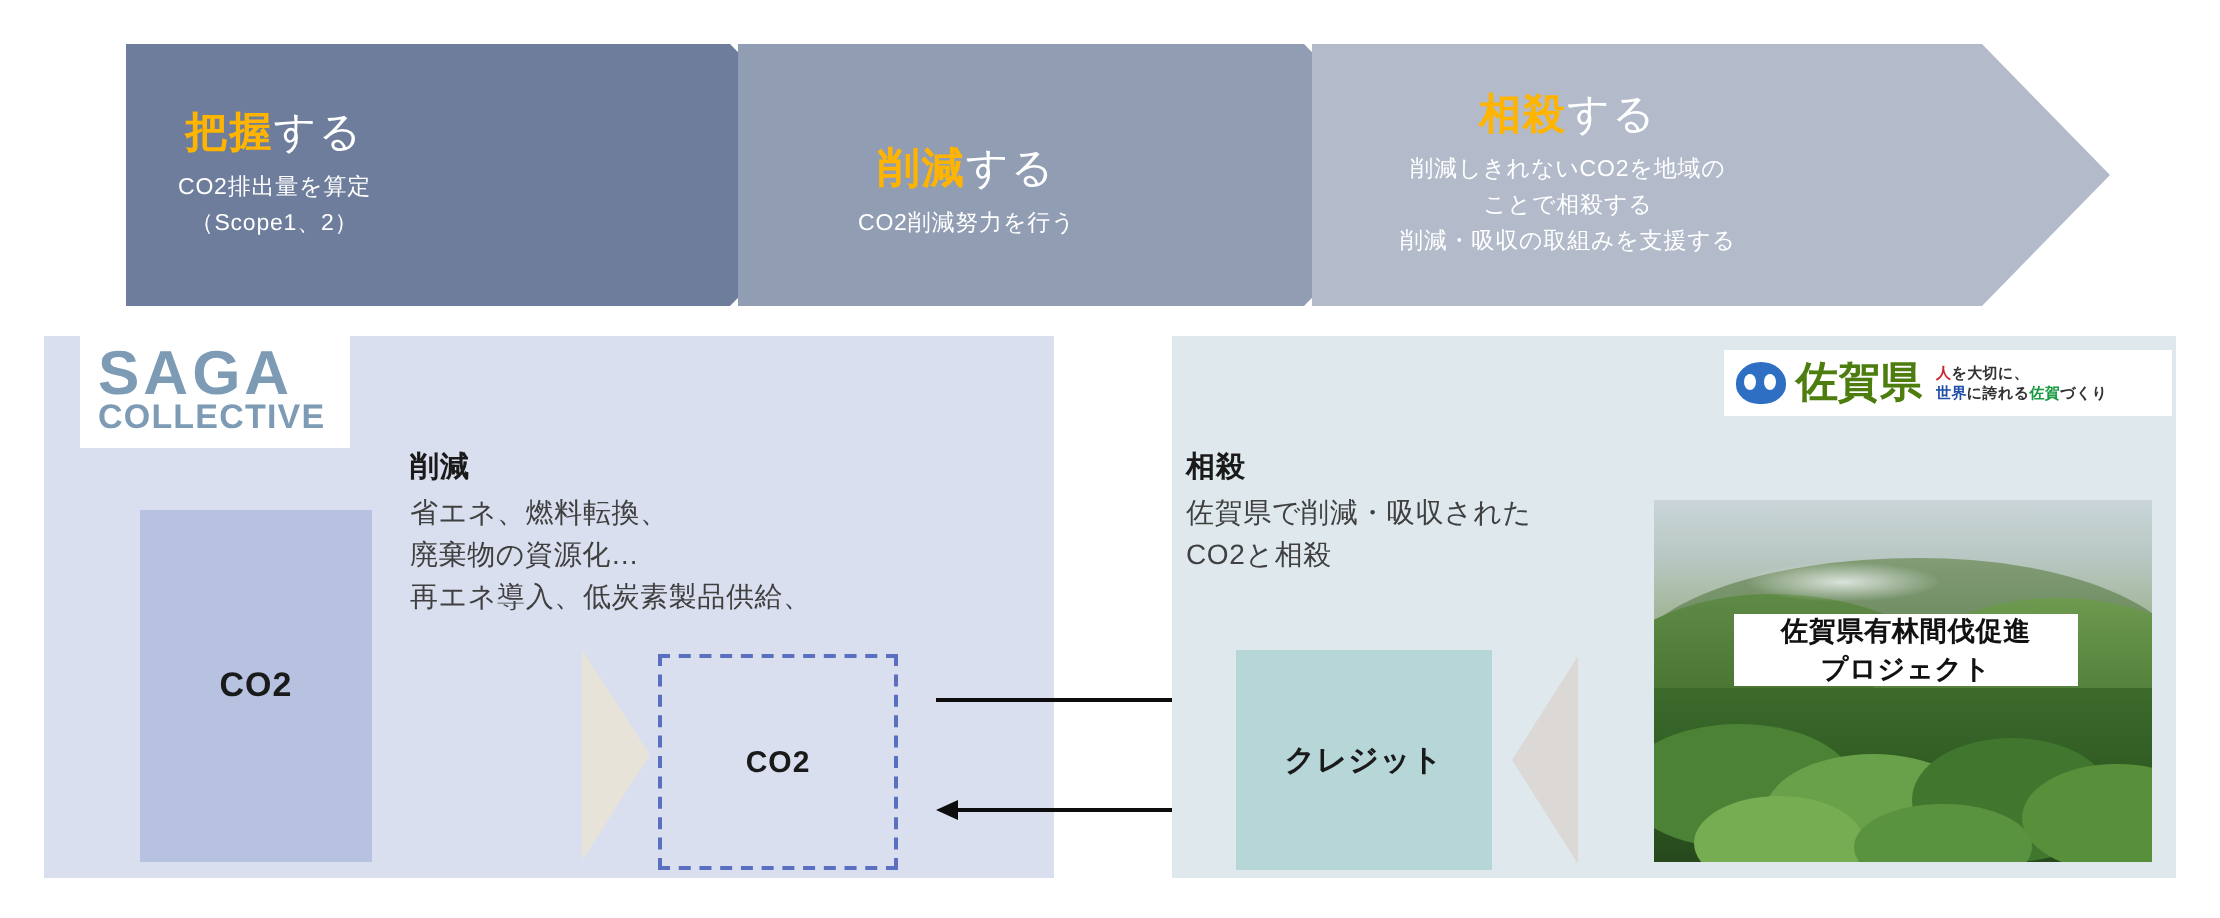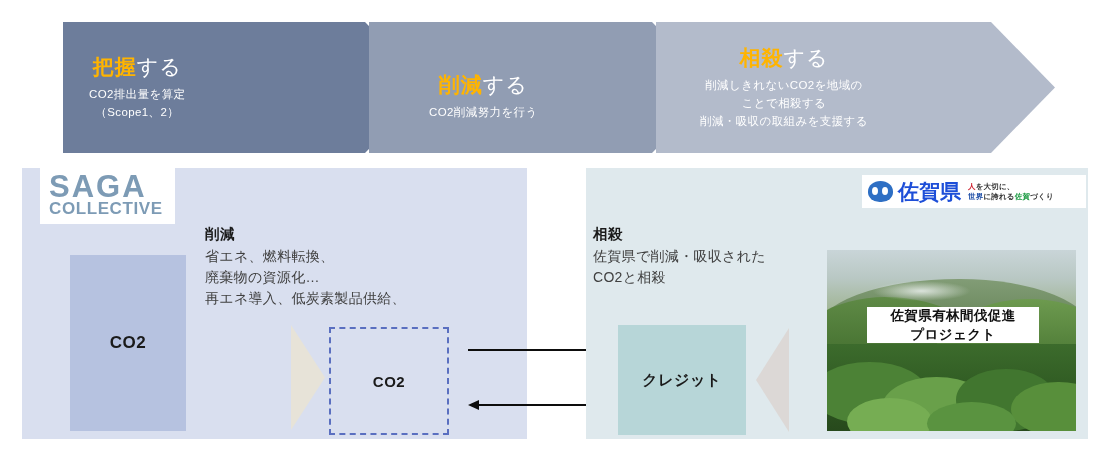--- a/index.html
+++ b/index.html
@@ -94,21 +94,21 @@
   
   #saga-pref{position:absolute;left:862px;top:175px;width:224px;height:33px;
              background:#ffffff;display:flex;align-items:center;padding-left:6px;
              box-sizing:border-box;}
   #saga-pref .mark{width:25px;height:21px;background:#2e6fc4;border-radius:50% 50% 46% 46%;
                    position:relative;flex:0 0 auto;margin-right:5px;}
   #saga-pref .mark::before{content:"";position:absolute;left:4px;top:6px;width:6px;height:8px;
                    background:#ffffff;border-radius:50%;}
   #saga-pref .mark::after{content:"";position:absolute;left:14px;top:6px;width:6px;height:8px;
                    background:#ffffff;border-radius:50%;}
-  #saga-pref .kanji{font-size:21px;font-weight:700;color:#1d4ed8;letter-spacing:0px;
+  #saga-pref .kanji{font-size:21px;font-weight:700;color:#4d7c0f;letter-spacing:0px;
                     line-height:1;margin-right:7px;}
   #saga-pref .tag{font-size:7.5px;line-height:1.32;font-weight:700;color:#333333;
                   letter-spacing:.2px;white-space:nowrap;}
   #saga-pref .tag .r{color:#cf2230;}
   #saga-pref .tag .b{color:#1f4fa8;}
   #saga-pref .tag .g{color:#1a9a41;}
 
   
   #photo{position:absolute;left:827px;top:250px;width:249px;height:181px;overflow:hidden;
          background:#3f6b34;}

